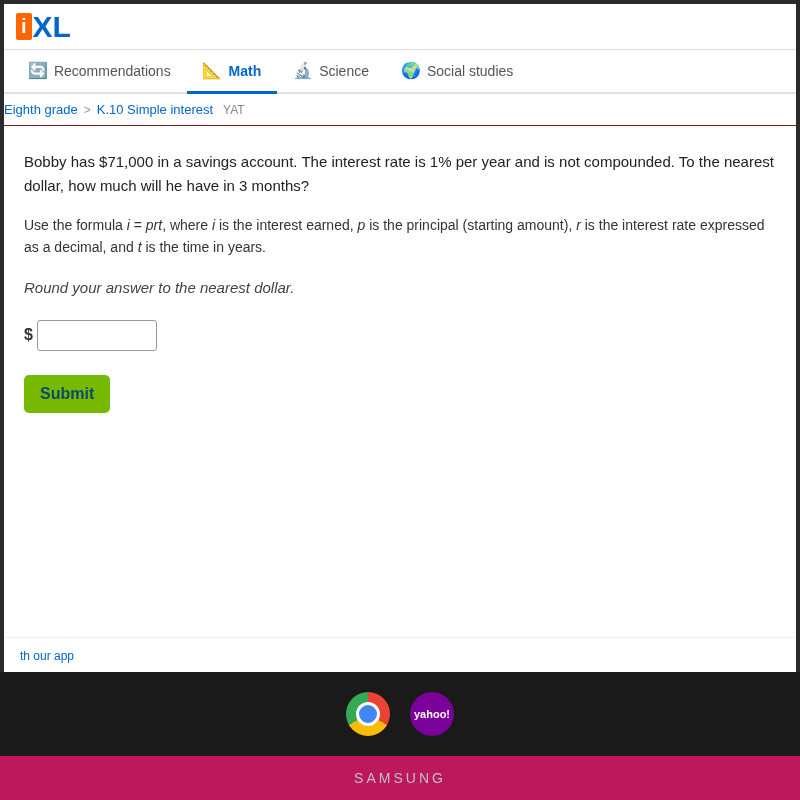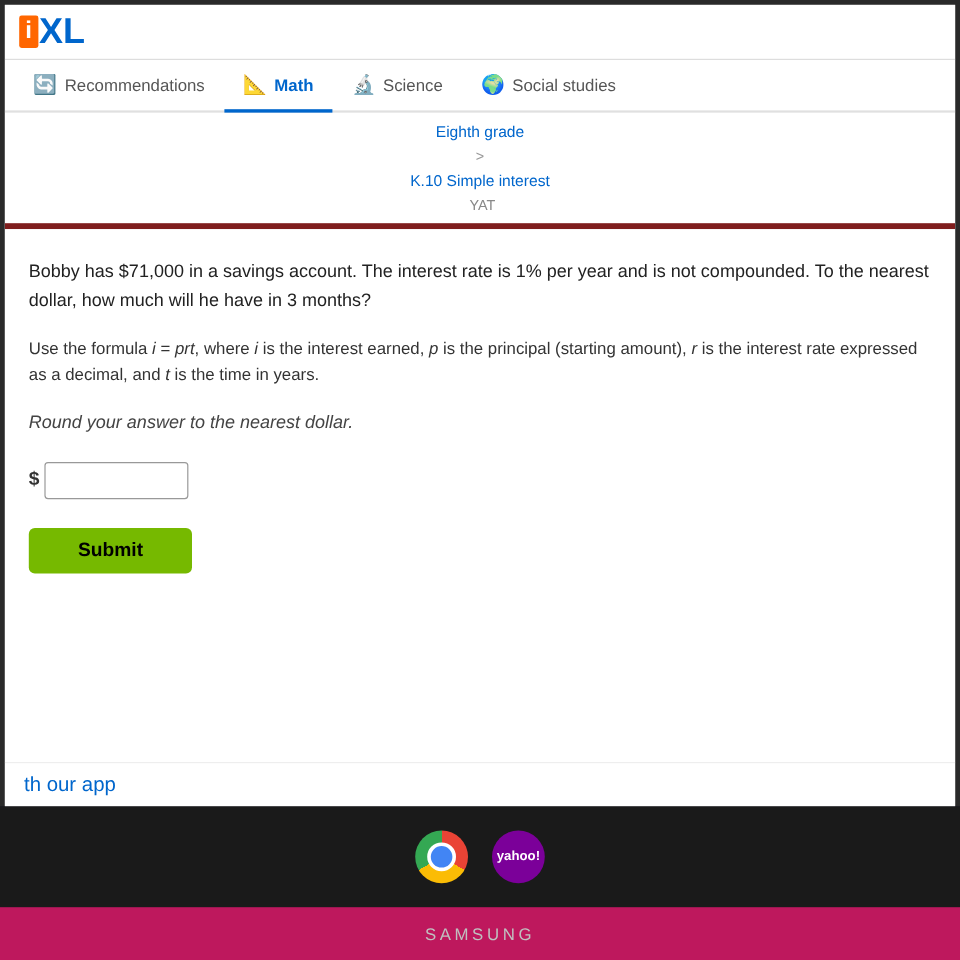--- a/index.html
+++ b/index.html
@@ -140,22 +140,21 @@
 
     
     .breadcrumb {
       padding: 8px 0;
       font-size: 13px;
       color: #555;
       display: flex;
       align-items: center;
       gap: 6px;
       background: #fff;
-      border-bottom: 5px solid #7f1d1d;
-      flex-direction: column;
+      border-bottom: 1px solid #7f1d1d;
     }
 
     .breadcrumb-link {
       color: #0066cc;
       cursor: pointer;
       text-decoration: none;
     }
 
     .breadcrumb-separator {
       color: #999;
@@ -223,40 +222,40 @@
       border: 1px solid #999;
       border-radius: 3px;
       padding: 6px 10px;
       font-size: 15px;
       width: 120px;
       outline: none;
     }
 
     .submit-btn {
       background: #76b900;
-      color: #000000;
+      color: #0c4a6e;
       border: none;
       border-radius: 5px;
-      padding: 10px 41px;
+      padding: 10px 16px;
       font-size: 16px;
       font-weight: 600;
       cursor: pointer;
       display: block;
     }
 
     
     .footer-link {
       padding: 8px 16px;
       background: #fff;
       border-top: 1px solid #eee;
     }
 
     .footer-link a {
       color: #0066cc;
-      font-size: 17px;
+      font-size: 12px;
       text-decoration: none;
     }
 
     
     .taskbar {
       background: #1a1a1a;
       height: 84px;
       display: flex;
       align-items: center;
       justify-content: center;

